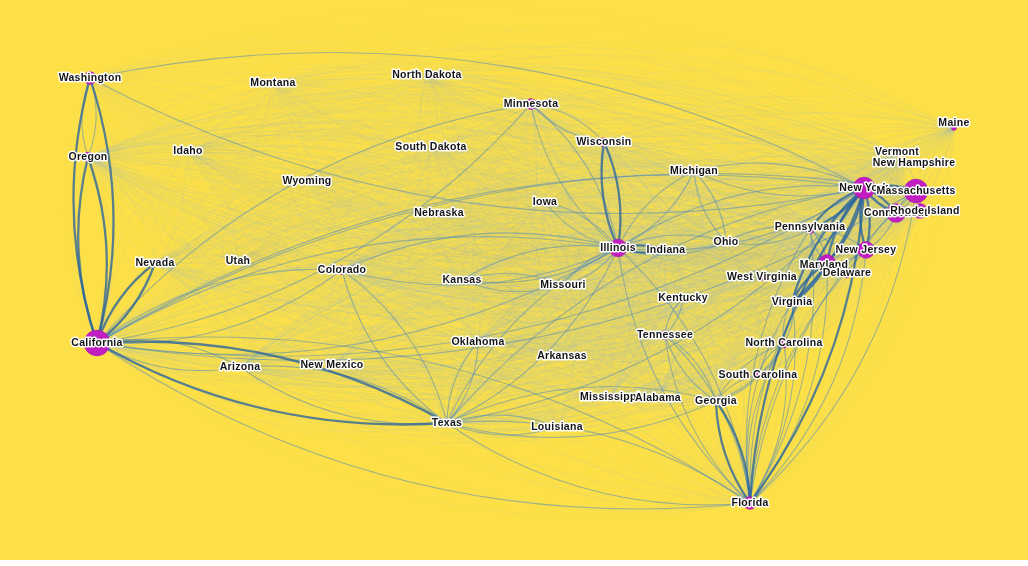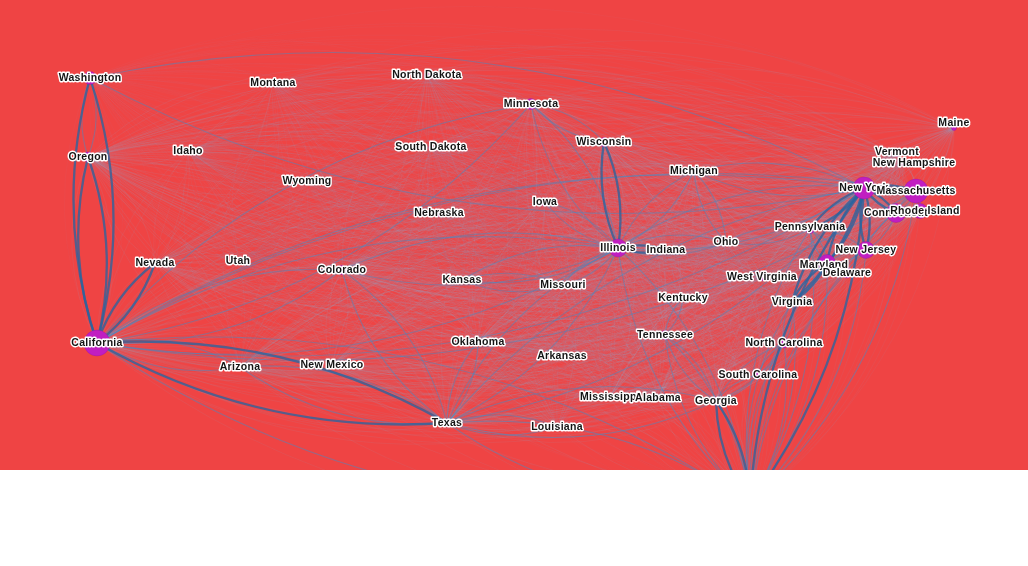--- a/index.html
+++ b/index.html
@@ -1,17 +1,17 @@
 <!DOCTYPE html>
 <html><head>
 <meta charset="utf-8">
 <style>
   html,body{margin:0;padding:0;background:#ffffff;}
   .frame{
-    position:relative;width:1028px;height:470px;background:#ef4444;overflow:hidden;
+    position:relative;width:1028px;height:560px;background:#fde047;overflow:hidden;
     font-family:"Liberation Sans", sans-serif;
   }
   svg{position:absolute;left:0;top:0;}
   .edge-faint{fill:none;stroke:#86aed6;stroke-width:.55;}
   .edge-medium{fill:none;stroke:#4e87bf;stroke-width:1.15;stroke-opacity:.5;}
   .edge-strong{fill:none;stroke:#29649f;stroke-width:2.3;stroke-opacity:.78;}
   .node{fill:#c11ec1;stroke:#8d0fa0;stroke-width:.6;stroke-opacity:.5;}
   .nlabel{
     font-family:"Liberation Sans", sans-serif;
     font-size:10.5px;font-weight:bold;letter-spacing:.3px;

